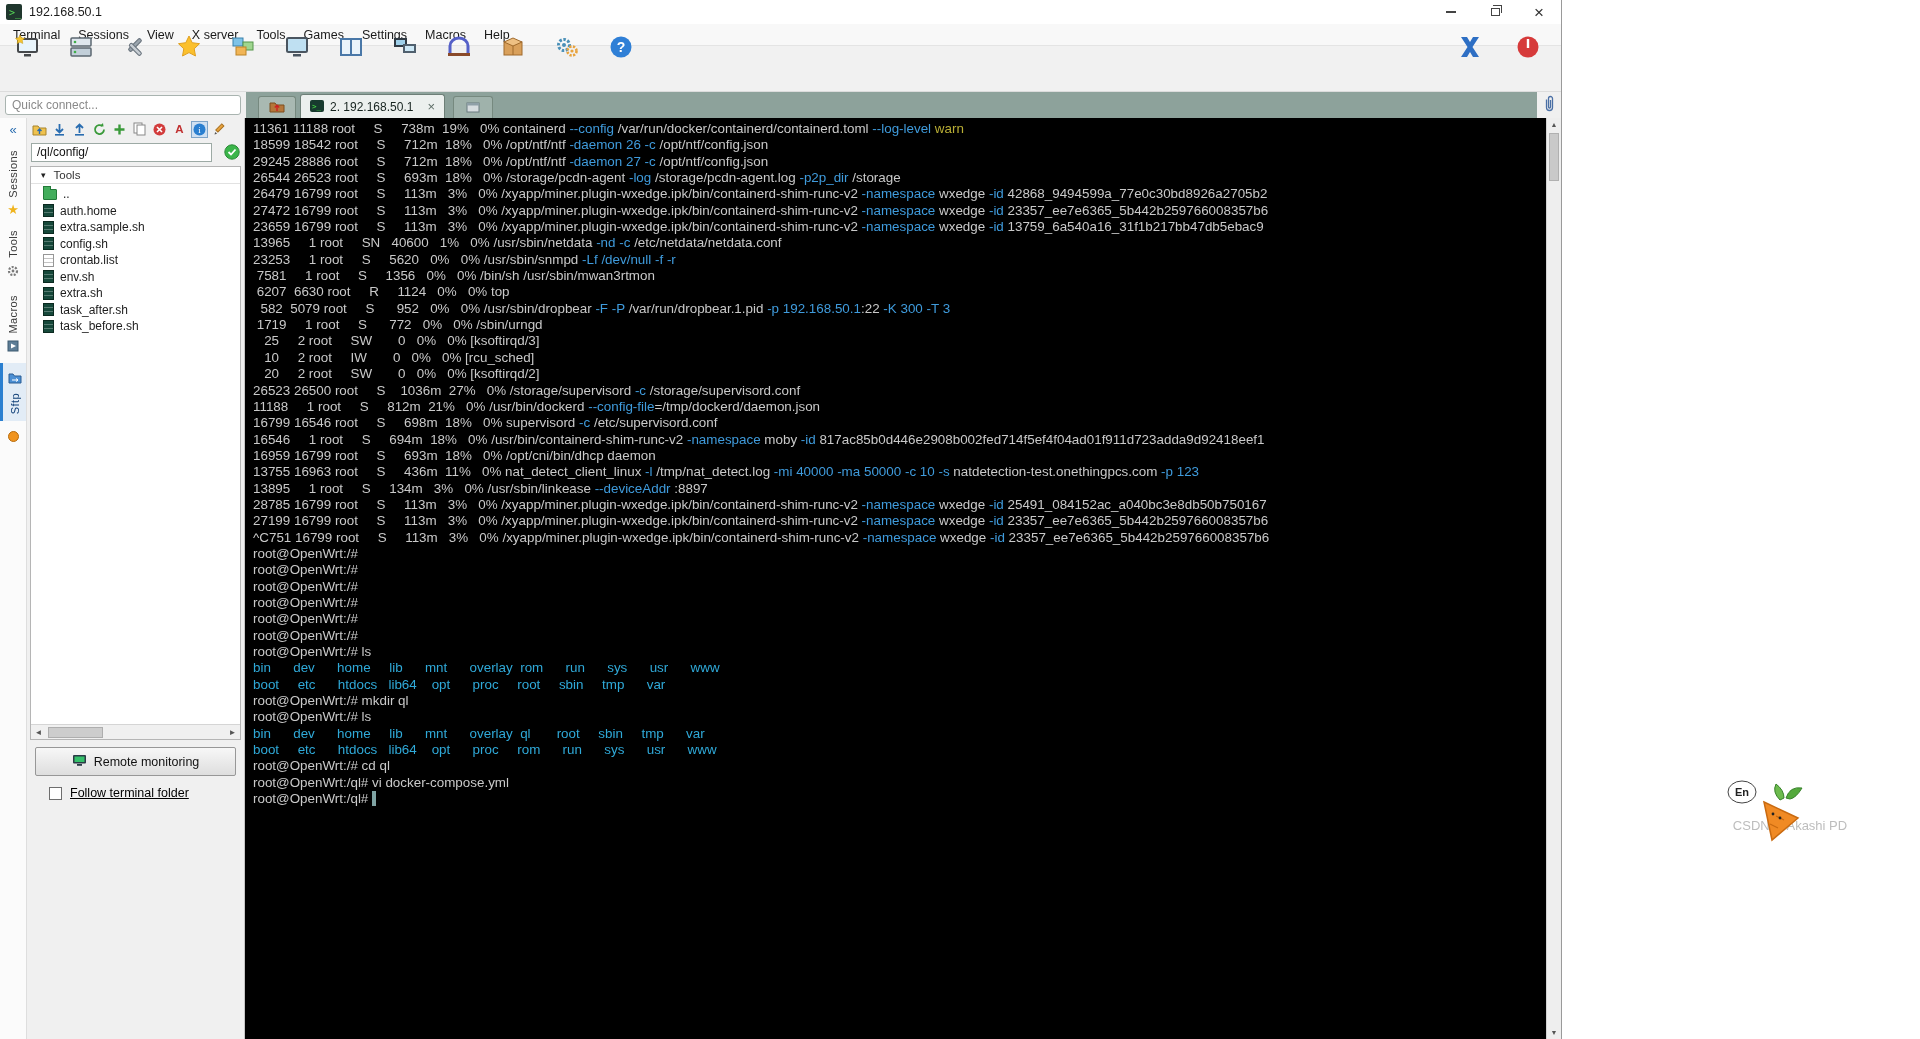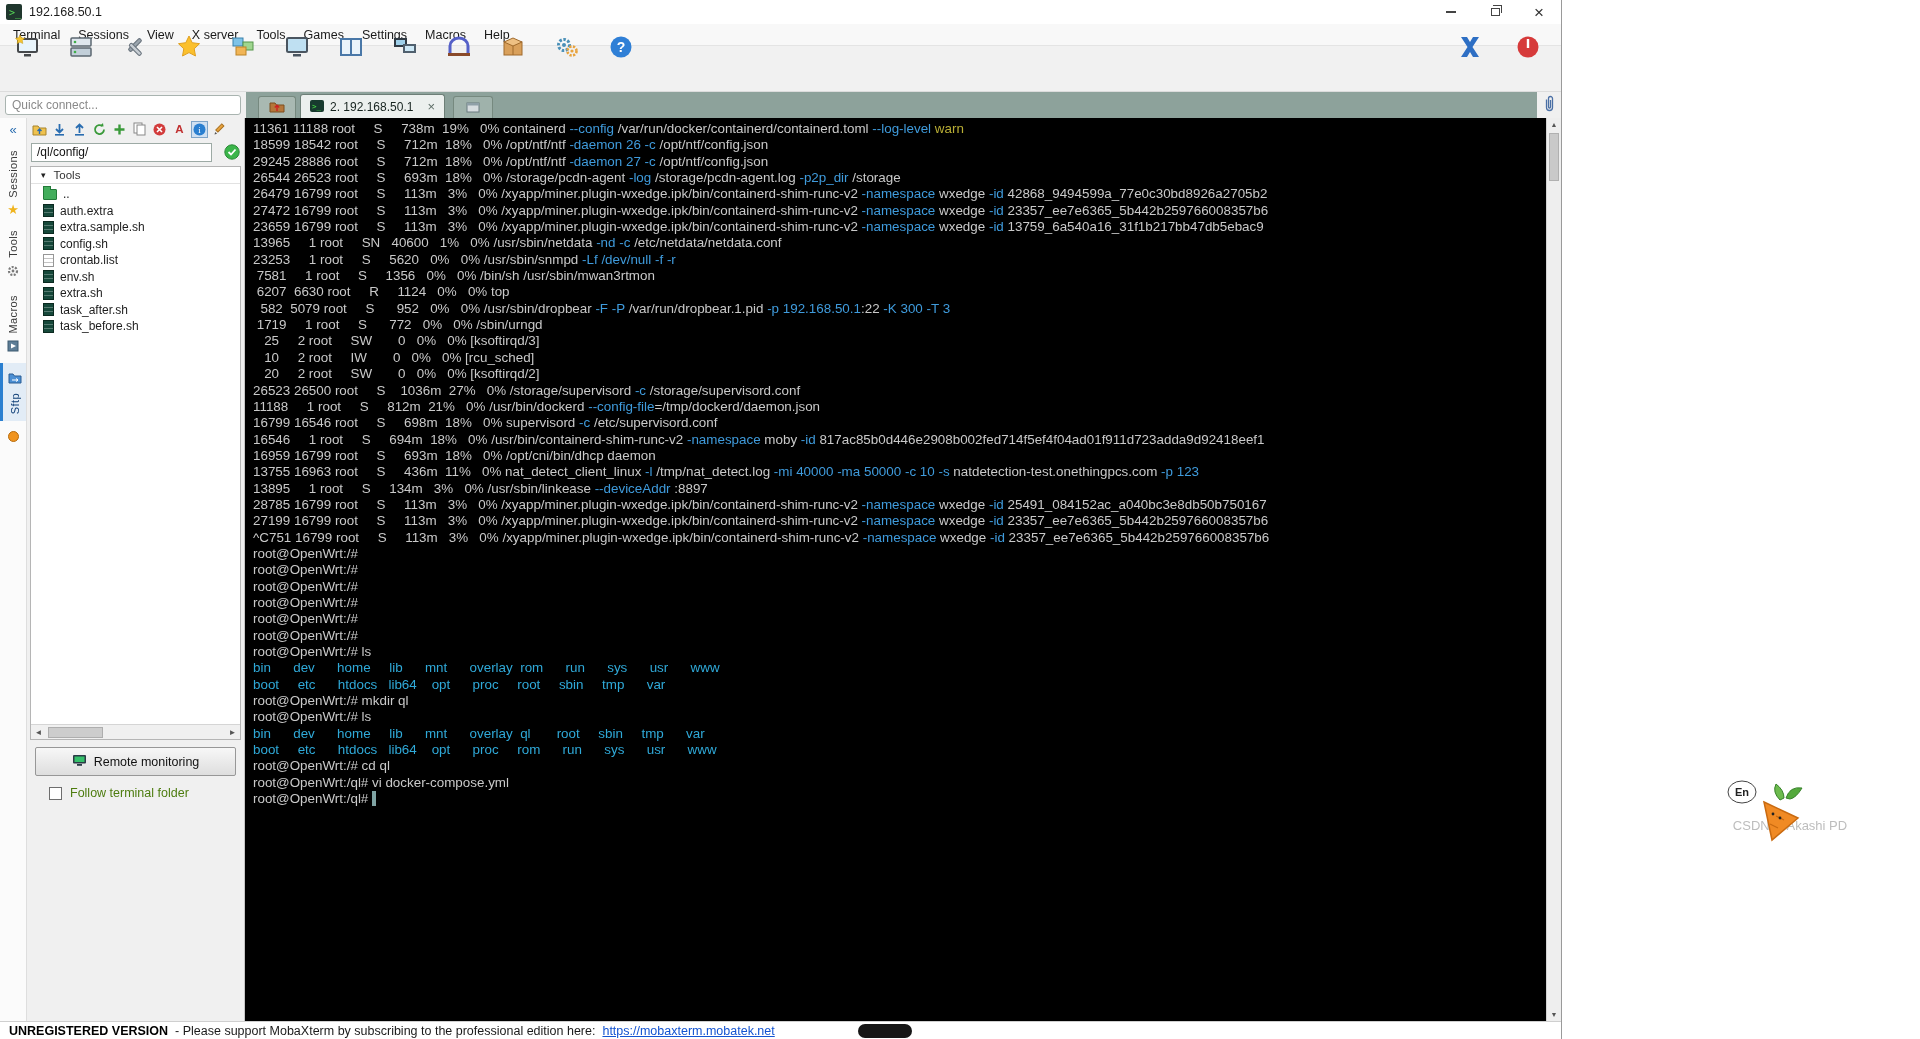--- a/index.html
+++ b/index.html
@@ -82,21 +82,21 @@
   .ficon.file-dark { width:11px; height:13px; background:#16483a; border:1px solid #0b2a20;
     background-image:repeating-linear-gradient(to bottom, transparent 0 3px, rgba(255,255,255,.28) 3px 4px); }
   .ficon.file-light { width:11px; height:13px; background:#fff; border:1px solid #979797;
     background-image:repeating-linear-gradient(to bottom, transparent 0 3px, #c4c4c4 3px 4px); }
   .hscroll { height:15px; background:#f0f0f0; border-top:1px solid #d5d5d5; display:flex; align-items:center; flex:0 0 auto; }
   .hs-btn { width:15px; font-size:8px; color:#555; text-align:center; cursor:default; }
   .hs-track { flex:1; height:100%; position:relative; }
   .hs-thumb { position:absolute; left:2px; top:2px; width:55px; height:11px; background:#cdcdcd; border:1px solid #aeaeae; }
   .rmon { margin:7px 8px 0 8px; height:29px; display:flex; align-items:center; justify-content:center; gap:7px;
     background:linear-gradient(#f7f7f7,#dedede); border:1px solid #979797; border-radius:2px; font-size:12.5px; color:#111; font-family:"Liberation Sans",sans-serif; cursor:default; }
-  .follow { margin:10px 0 0 22px; display:flex; align-items:center; gap:8px; font-size:12.5px; color:#4d7c0f; cursor:default; }
+  .follow { margin:10px 0 0 22px; display:flex; align-items:center; gap:8px; font-size:12.5px; color:#000000; cursor:default;text-decoration:underline; }
   .cbox { width:13px; height:13px; background:#fff; border:1px solid #6e6e6e; display:inline-block; }
 
   
   .termwrap { flex:1; background:var(--terminal-bg,#000); overflow:hidden; position:relative; }
   .term { padding:3px 0 0 8px; font-family:Liberation Sans, sans-serif; font-size:13.4px; line-height:16.35px; white-space:pre; }
   .seg-f { color:var(--terminal-fg,#c9c9c9); }
   .seg-b { color:var(--terminal-flag,#3f9bdc); }
   .seg-y { color:var(--terminal-warn,#b9ae35); }
   .seg-d { color:var(--terminal-dir,#2fa9d8); }
   .seg-cur { background:#7fa3a3; color:#000; }
@@ -434,21 +434,21 @@
             <span class="th-toggle">▾</span>
             <span>Tools</span>
           </div>
           <div class="file-list">
               <div class="frow">
                 <span class="ficon folder"></span>
                 <span class="fname">..</span>
               </div>
               <div class="frow">
                 <span class="ficon file-dark"></span>
-                <span class="fname">auth.extra</span>
+                <span class="fname">auth.home</span>
               </div>
               <div class="frow">
                 <span class="ficon file-dark"></span>
                 <span class="fname">extra.sample.sh</span>
               </div>
               <div class="frow">
                 <span class="ficon file-dark"></span>
                 <span class="fname">config.sh</span>
               </div>
               <div class="frow">
@@ -498,26 +498,20 @@
         <div class="term"><div class="tline"><span class="seg-f">11361 11188 root     S     738m  19%   0% containerd </span><span class="seg-b">--config</span><span class="seg-f"> /var/run/docker/containerd/containerd.toml </span><span class="seg-b">--log-level</span><span class="seg-f"> </span><span class="seg-y">warn</span></div><div class="tline"><span class="seg-f">18599 18542 root     S     712m  18%   0% /opt/ntf/ntf </span><span class="seg-b">-daemon</span><span class="seg-f"> </span><span class="seg-b">26</span><span class="seg-f"> </span><span class="seg-b">-c</span><span class="seg-f"> /opt/ntf/config.json</span></div><div class="tline"><span class="seg-f">29245 28886 root     S     712m  18%   0% /opt/ntf/ntf </span><span class="seg-b">-daemon</span><span class="seg-f"> </span><span class="seg-b">27</span><span class="seg-f"> </span><span class="seg-b">-c</span><span class="seg-f"> /opt/ntf/config.json</span></div><div class="tline"><span class="seg-f">26544 26523 root     S     693m  18%   0% /storage/pcdn-agent </span><span class="seg-b">-log</span><span class="seg-f"> /storage/pcdn-agent.log </span><span class="seg-b">-p2p_dir</span><span class="seg-f"> /storage</span></div><div class="tline"><span class="seg-f">26479 16799 root     S     113m   3%   0% /xyapp/miner.plugin-wxedge.ipk/bin/containerd-shim-runc-v2 </span><span class="seg-b">-namespace</span><span class="seg-f"> wxedge </span><span class="seg-b">-id</span><span class="seg-f"> 42868_9494599a_77e0c30bd8926a2705b2</span></div><div class="tline"><span class="seg-f">27472 16799 root     S     113m   3%   0% /xyapp/miner.plugin-wxedge.ipk/bin/containerd-shim-runc-v2 </span><span class="seg-b">-namespace</span><span class="seg-f"> wxedge </span><span class="seg-b">-id</span><span class="seg-f"> 23357_ee7e6365_5b442b259766008357b6</span></div><div class="tline"><span class="seg-f">23659 16799 root     S     113m   3%   0% /xyapp/miner.plugin-wxedge.ipk/bin/containerd-shim-runc-v2 </span><span class="seg-b">-namespace</span><span class="seg-f"> wxedge </span><span class="seg-b">-id</span><span class="seg-f"> 13759_6a540a16_31f1b217bb47db5ebac9</span></div><div class="tline"><span class="seg-f">13965     1 root     SN   40600   1%   0% /usr/sbin/netdata </span><span class="seg-b">-nd</span><span class="seg-f"> </span><span class="seg-b">-c</span><span class="seg-f"> /etc/netdata/netdata.conf</span></div><div class="tline"><span class="seg-f">23253     1 root     S     5620   0%   0% /usr/sbin/snmpd </span><span class="seg-b">-Lf</span><span class="seg-f"> </span><span class="seg-b">/dev/null</span><span class="seg-f"> </span><span class="seg-b">-f</span><span class="seg-f"> </span><span class="seg-b">-r</span></div><div class="tline"><span class="seg-f"> 7581     1 root     S     1356   0%   0% /bin/sh /usr/sbin/mwan3rtmon</span></div><div class="tline"><span class="seg-f"> 6207  6630 root     R     1124   0%   0% top</span></div><div class="tline"><span class="seg-f">  582  5079 root     S      952   0%   0% /usr/sbin/dropbear </span><span class="seg-b">-F</span><span class="seg-f"> </span><span class="seg-b">-P</span><span class="seg-f"> /var/run/dropbear.1.pid </span><span class="seg-b">-p</span><span class="seg-f"> </span><span class="seg-b">192.168.50.1</span><span class="seg-f">:22 </span><span class="seg-b">-K</span><span class="seg-f"> </span><span class="seg-b">300</span><span class="seg-f"> </span><span class="seg-b">-T</span><span class="seg-f"> </span><span class="seg-b">3</span></div><div class="tline"><span class="seg-f"> 1719     1 root     S      772   0%   0% /sbin/urngd</span></div><div class="tline"><span class="seg-f">   25     2 root     SW       0   0%   0% [ksoftirqd/3]</span></div><div class="tline"><span class="seg-f">   10     2 root     IW       0   0%   0% [rcu_sched]</span></div><div class="tline"><span class="seg-f">   20     2 root     SW       0   0%   0% [ksoftirqd/2]</span></div><div class="tline"><span class="seg-f">26523 26500 root     S    1036m  27%   0% /storage/supervisord </span><span class="seg-b">-c</span><span class="seg-f"> /storage/supervisord.conf</span></div><div class="tline"><span class="seg-f">11188     1 root     S     812m  21%   0% /usr/bin/dockerd </span><span class="seg-b">--config-file</span><span class="seg-f">=/tmp/dockerd/daemon.json</span></div><div class="tline"><span class="seg-f">16799 16546 root     S     698m  18%   0% supervisord </span><span class="seg-b">-c</span><span class="seg-f"> /etc/supervisord.conf</span></div><div class="tline"><span class="seg-f">16546     1 root     S     694m  18%   0% /usr/bin/containerd-shim-runc-v2 </span><span class="seg-b">-namespace</span><span class="seg-f"> moby </span><span class="seg-b">-id</span><span class="seg-f"> 817ac85b0d446e2908b002fed714f5ef4f04ad01f911d723adda9d92418eef1</span></div><div class="tline"><span class="seg-f">16959 16799 root     S     693m  18%   0% /opt/cni/bin/dhcp daemon</span></div><div class="tline"><span class="seg-f">13755 16963 root     S     436m  11%   0% nat_detect_client_linux </span><span class="seg-b">-l</span><span class="seg-f"> /tmp/nat_detect.log </span><span class="seg-b">-mi</span><span class="seg-f"> </span><span class="seg-b">40000</span><span class="seg-f"> </span><span class="seg-b">-ma</span><span class="seg-f"> </span><span class="seg-b">50000</span><span class="seg-f"> </span><span class="seg-b">-c</span><span class="seg-f"> </span><span class="seg-b">10</span><span class="seg-f"> </span><span class="seg-b">-s</span><span class="seg-f"> natdetection-test.onethingpcs.com </span><span class="seg-b">-p</span><span class="seg-f"> </span><span class="seg-b">123</span></div><div class="tline"><span class="seg-f">13895     1 root     S     134m   3%   0% /usr/sbin/linkease </span><span class="seg-b">--deviceAddr</span><span class="seg-f"> :8897</span></div><div class="tline"><span class="seg-f">28785 16799 root     S     113m   3%   0% /xyapp/miner.plugin-wxedge.ipk/bin/containerd-shim-runc-v2 </span><span class="seg-b">-namespace</span><span class="seg-f"> wxedge </span><span class="seg-b">-id</span><span class="seg-f"> 25491_084152ac_a040bc3e8db50b750167</span></div><div class="tline"><span class="seg-f">27199 16799 root     S     113m   3%   0% /xyapp/miner.plugin-wxedge.ipk/bin/containerd-shim-runc-v2 </span><span class="seg-b">-namespace</span><span class="seg-f"> wxedge </span><span class="seg-b">-id</span><span class="seg-f"> 23357_ee7e6365_5b442b259766008357b6</span></div><div class="tline"><span class="seg-f">^C751 16799 root     S     113m   3%   0% /xyapp/miner.plugin-wxedge.ipk/bin/containerd-shim-runc-v2 </span><span class="seg-b">-namespace</span><span class="seg-f"> wxedge </span><span class="seg-b">-id</span><span class="seg-f"> 23357_ee7e6365_5b442b259766008357b6</span></div><div class="tline"><span class="seg-f">root@OpenWrt:/#</span></div><div class="tline"><span class="seg-f">root@OpenWrt:/#</span></div><div class="tline"><span class="seg-f">root@OpenWrt:/#</span></div><div class="tline"><span class="seg-f">root@OpenWrt:/#</span></div><div class="tline"><span class="seg-f">root@OpenWrt:/#</span></div><div class="tline"><span class="seg-f">root@OpenWrt:/#</span></div><div class="tline"><span class="seg-f">root@OpenWrt:/# ls</span></div><div class="tline"><span class="seg-d">bin      dev      home     lib      mnt      overlay  rom      run      sys      usr      www</span></div><div class="tline"><span class="seg-d">boot     etc      htdocs   lib64    opt      proc     root     sbin     tmp      var</span></div><div class="tline"><span class="seg-f">root@OpenWrt:/# mkdir ql</span></div><div class="tline"><span class="seg-f">root@OpenWrt:/# ls</span></div><div class="tline"><span class="seg-d">bin      dev      home     lib      mnt      overlay  ql       root     sbin     tmp      var</span></div><div class="tline"><span class="seg-d">boot     etc      htdocs   lib64    opt      proc     rom      run      sys      usr      www</span></div><div class="tline"><span class="seg-f">root@OpenWrt:/# cd ql</span></div><div class="tline"><span class="seg-f">root@OpenWrt:/ql# vi docker-compose.yml</span></div><div class="tline"><span class="seg-f">root@OpenWrt:/ql# </span><span class="seg-cur"> </span></div></div>
       </div>
 
       <div class="vscroll">
         <span class="vs-up">▲</span>
         <span class="vs-thumb"></span>
         <span class="vs-down">▼</span>
       </div>
     </div>
 
-    <div class="statusbar">
-      <span class="sb-bold">UNREGISTERED VERSION</span>
-      <span class="sb-text">-  Please support MobaXterm by subscribing to the professional edition here:</span>
-      <a class="sb-link">https://mobaxterm.mobatek.net</a>
-      <span class="sb-artifact"></span>
-    </div>
   </div>
 
   <div class="watermark-area">
     <span class="sticker">
       <svg width="86" height="64" viewBox="0 0 86 64">
         <path d="M44 24 L78 40 L52 62 Z" fill="#f08a24" stroke="#c96a10" stroke-width="1.5"></path>
         <path d="M56 38 l8 4 M50 46 l8 4" stroke="#c96a10" stroke-width="1.2" fill="none"></path>
         <path d="M66 20 q4 -12 16 -10 q-6 10 -12 11 Z" fill="#54a93c" stroke="#37822a"></path>
         <path d="M60 22 q-8 -8 -4 -16 q8 6 8 14 Z" fill="#6dbb4e" stroke="#37822a"></path>
         <circle cx="53" cy="36" r="1.4" fill="#222"></circle>

